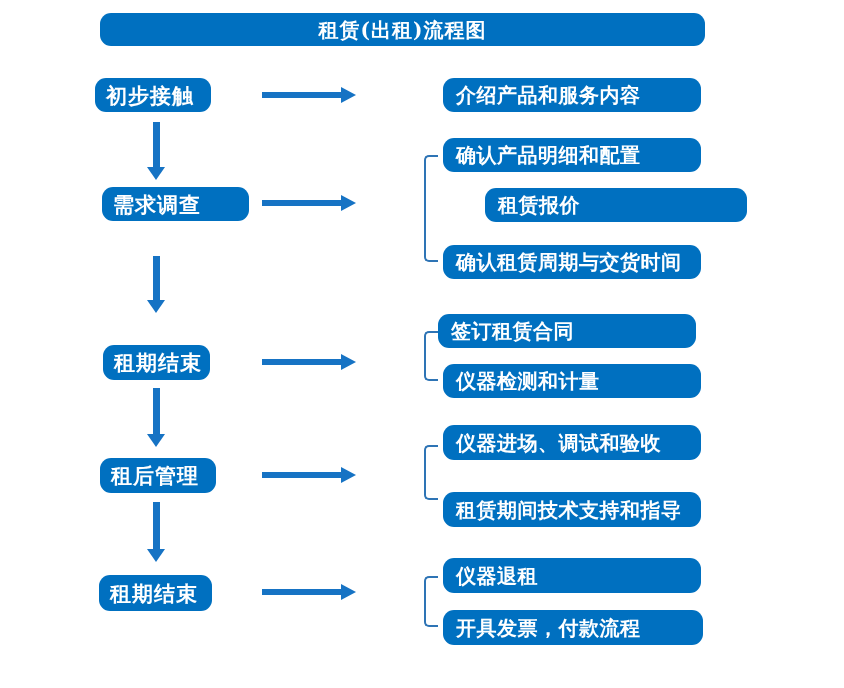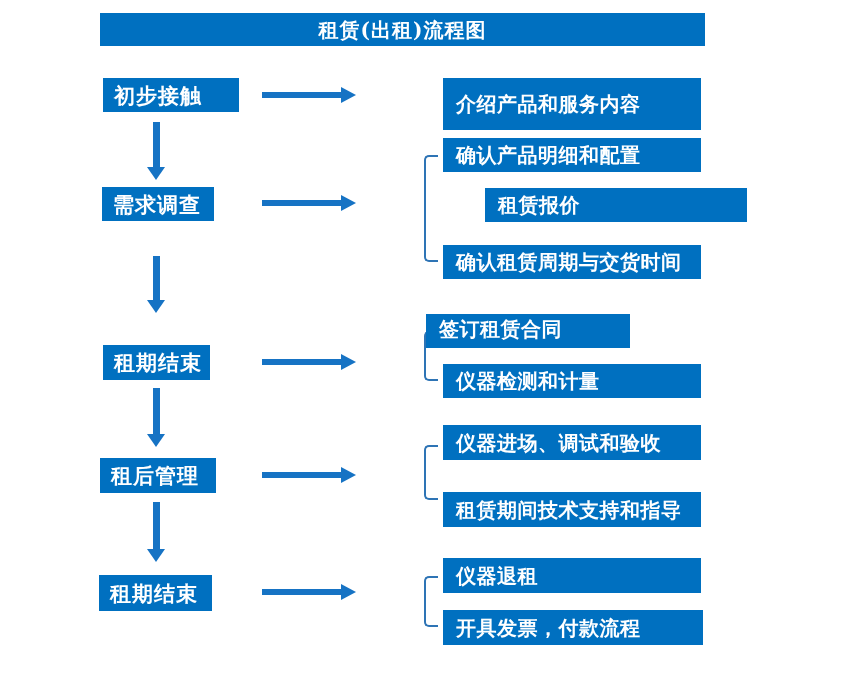--- a/index.html
+++ b/index.html
@@ -22,20 +22,21 @@
     background: var(--background);
   }
   .box {
     position: absolute;
     background: var(--box-blue);
     color: var(--text-white);
     font-weight: bold;
     display: flex;
     align-items: center;
     line-height: 1;
+    border-radius: 11px;
   }
   .title-bar {
     justify-content: center;
     font-size: 20px;
     letter-spacing: 1px;
   }
   .step {
     font-size: 21px;
     padding-left: 11px;
     letter-spacing: 1px;
@@ -81,22 +82,22 @@
     border-radius: 5px 0 0 5px;
   }
 </style>
 </head>
 <body>
 
 <div class="canvas">
 
   <div class="box title-bar" style="left:100px; top:13px; width:605px; height:33px;">租赁(出租)流程图</div>
 
-  <div class="box step" style="left:103px; top:78px;  width:136px; height:34px;">初步接触</div>
-  <div class="box step" style="left:102px; top:187px; width:112px; height:34px;">需求调查</div>
+  <div class="box step" style="left:95px; top:78px;  width:116px; height:34px;">初步接触</div>
+  <div class="box step" style="left:102px; top:187px; width:147px; height:34px;">需求调查</div>
   <div class="box step" style="left:103px; top:345px; width:107px; height:35px;">租期结束</div>
   <div class="box step" style="left:100px; top:458px; width:116px; height:35px;">租后管理</div>
   <div class="box step" style="left:99px;  top:575px; width:113px; height:36px;">租期结束</div>
 
   <div class="v-arrow" style="left:147px; top:122px;">
     <div class="v-shaft" style="height:45px;"></div>
     <div class="v-head"></div>
   </div>
   <div class="v-arrow" style="left:147px; top:256px;">
     <div class="v-shaft" style="height:44px;"></div>
@@ -130,27 +131,27 @@
   <div class="h-arrow" style="left:262px; top:584px;">
     <div class="h-shaft"></div>
     <div class="h-head"></div>
   </div>
 
   <div class="bracket" style="top:155px; height:107px;"></div>
   <div class="bracket" style="top:331px; height:50px;"></div>
   <div class="bracket" style="top:445px; height:55px;"></div>
   <div class="bracket" style="top:576px; height:51px;"></div>
 
-  <div class="box detail" style="left:443px; top:78px;  width:258px; height:52px;">介绍产品和服务内容</div>
+  <div class="box detail" style="left:443px; top:78px;  width:258px; height:34px;">介绍产品和服务内容</div>
 
   <div class="box detail" style="left:443px; top:138px; width:258px; height:34px;">确认产品明细和配置</div>
   <div class="box detail" style="left:443px; top:188px; width:262px; height:34px;margin-left:42px;">租赁报价</div>
   <div class="box detail" style="left:443px; top:245px; width:258px; height:34px;">确认租赁周期与交货时间</div>
 
-  <div class="box detail" style="left:426px; top:314px; width:204px; height:34px;font-family:Liberation Mono, monospace;">签订租赁合同</div>
+  <div class="box detail" style="left:438px; top:314px; width:258px; height:34px;">签订租赁合同</div>
   <div class="box detail" style="left:443px; top:364px; width:258px; height:34px;">仪器检测和计量</div>
 
   <div class="box detail" style="left:443px; top:425px; width:258px; height:35px;">仪器进场、调试和验收</div>
   <div class="box detail" style="left:443px; top:558px; width:258px; height:35px;">仪器退租</div>
 
   <div class="box detail" style="left:443px; top:492px; width:258px; height:35px;">租赁期间技术支持和指导</div>
   <div class="box detail" style="left:443px; top:610px; width:260px; height:35px;">开具发票，付款流程</div>
 
 </div>
 

